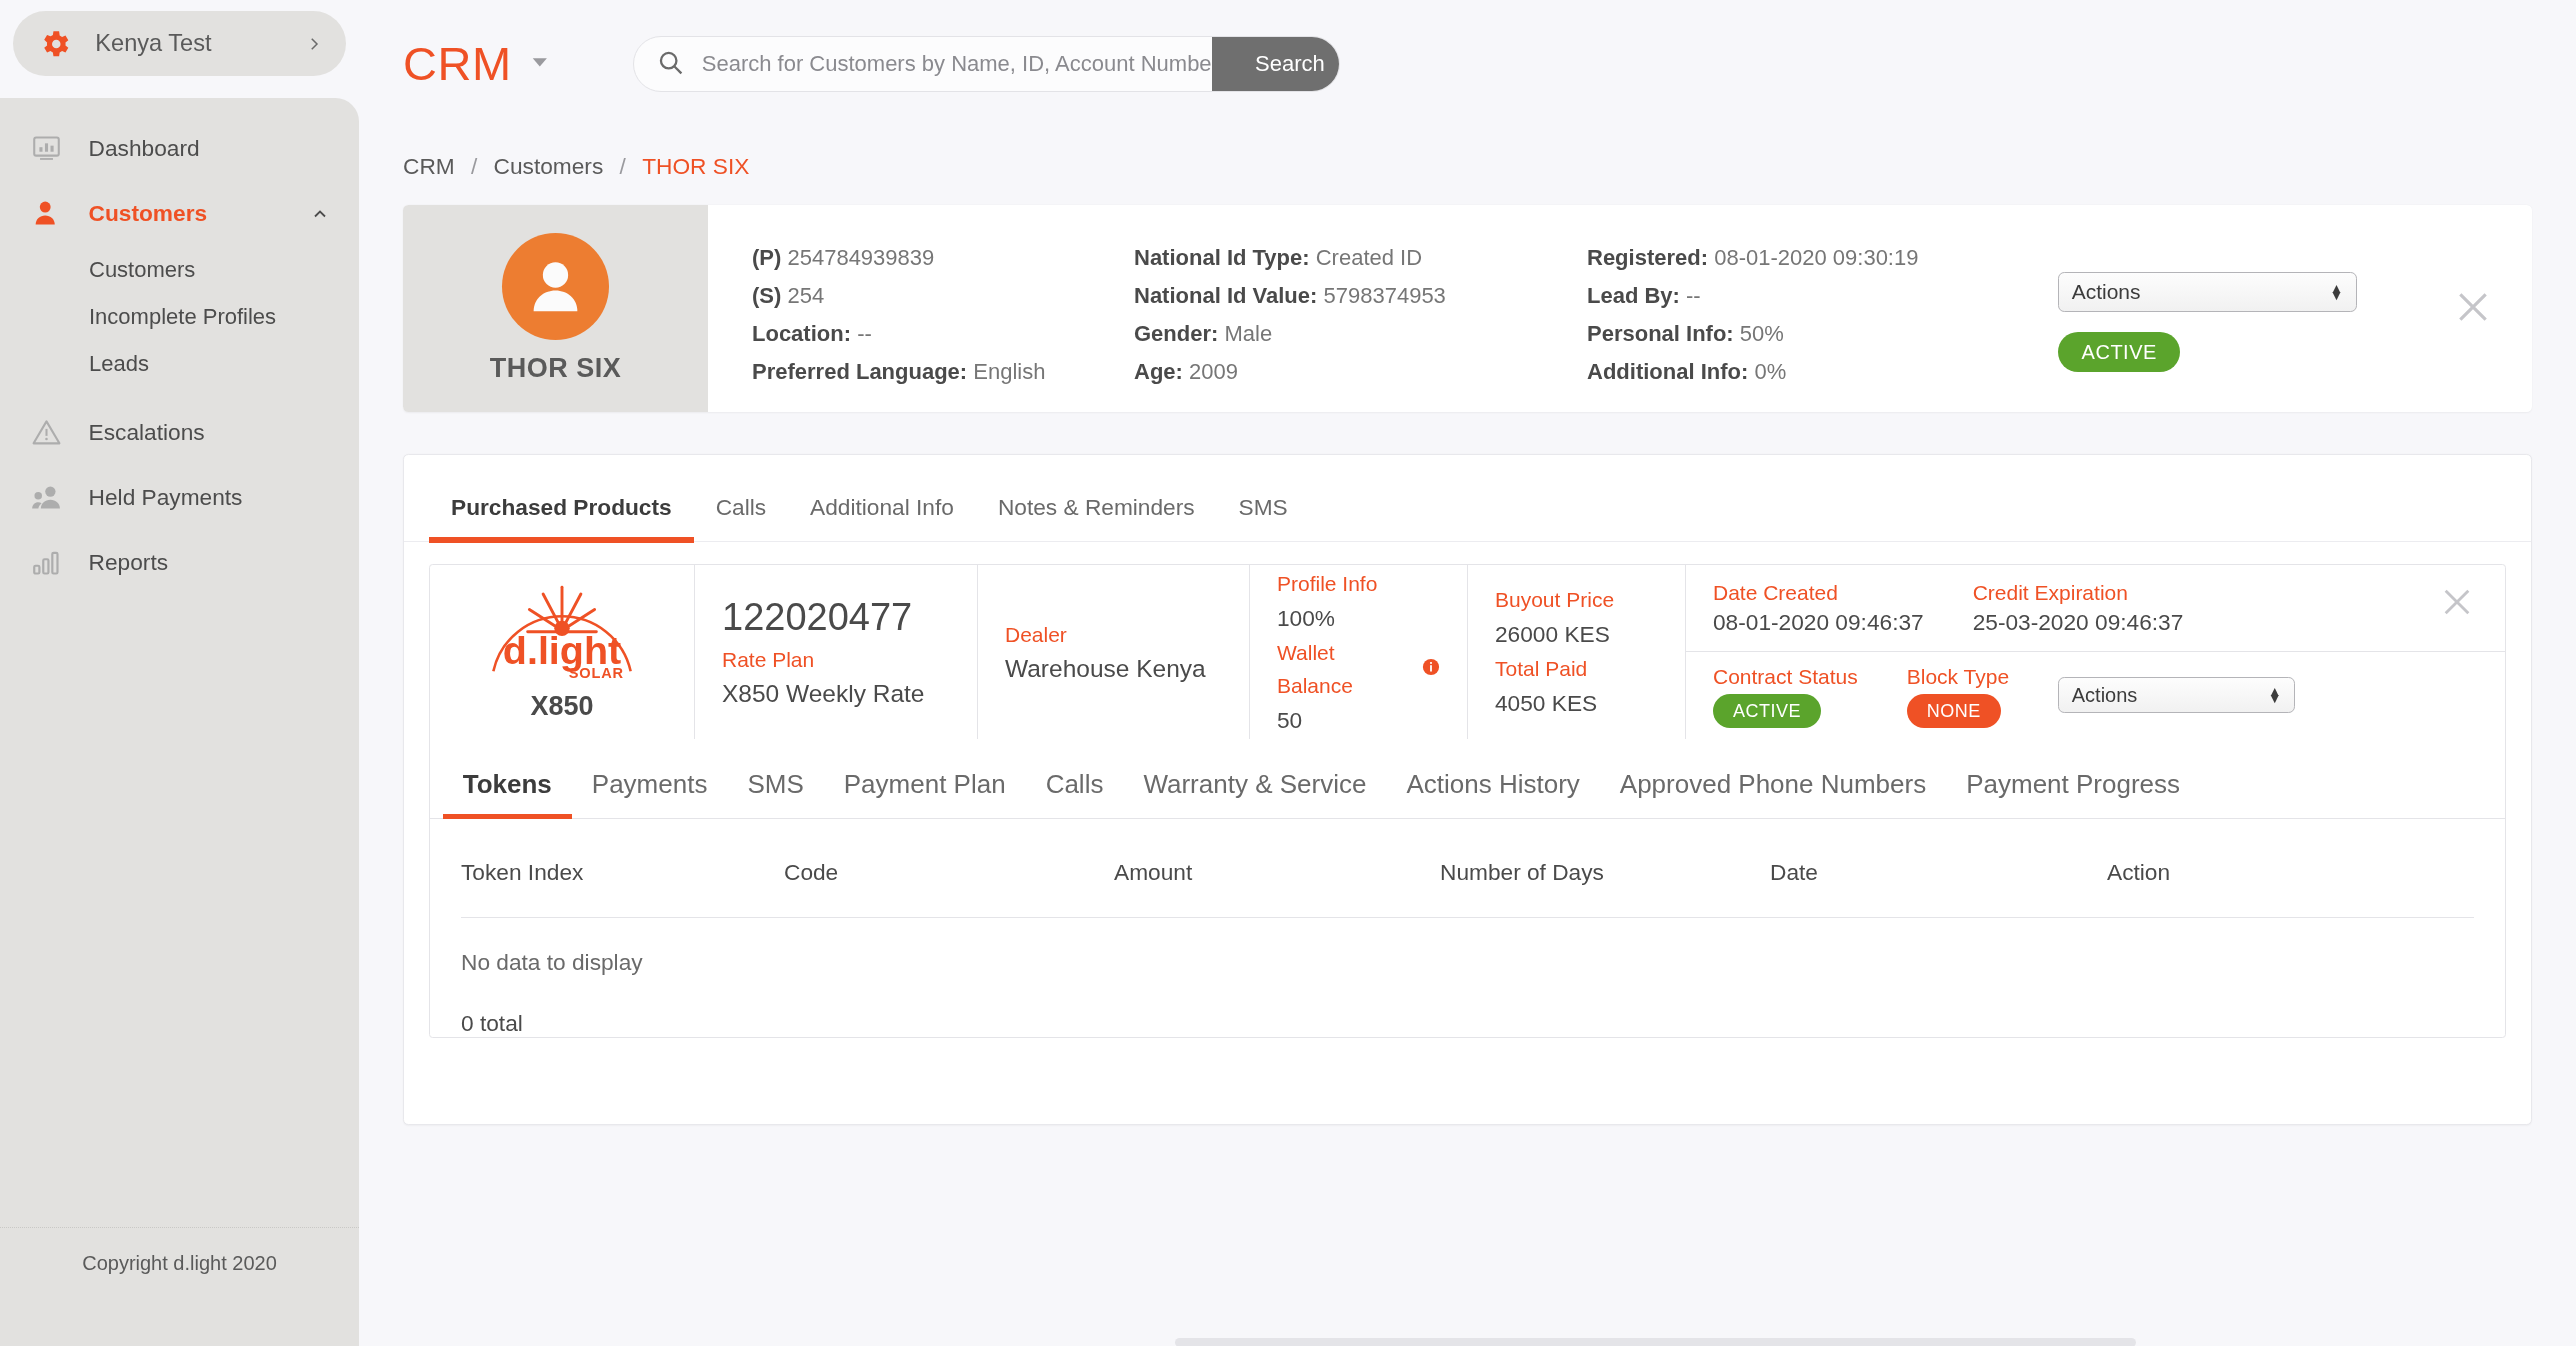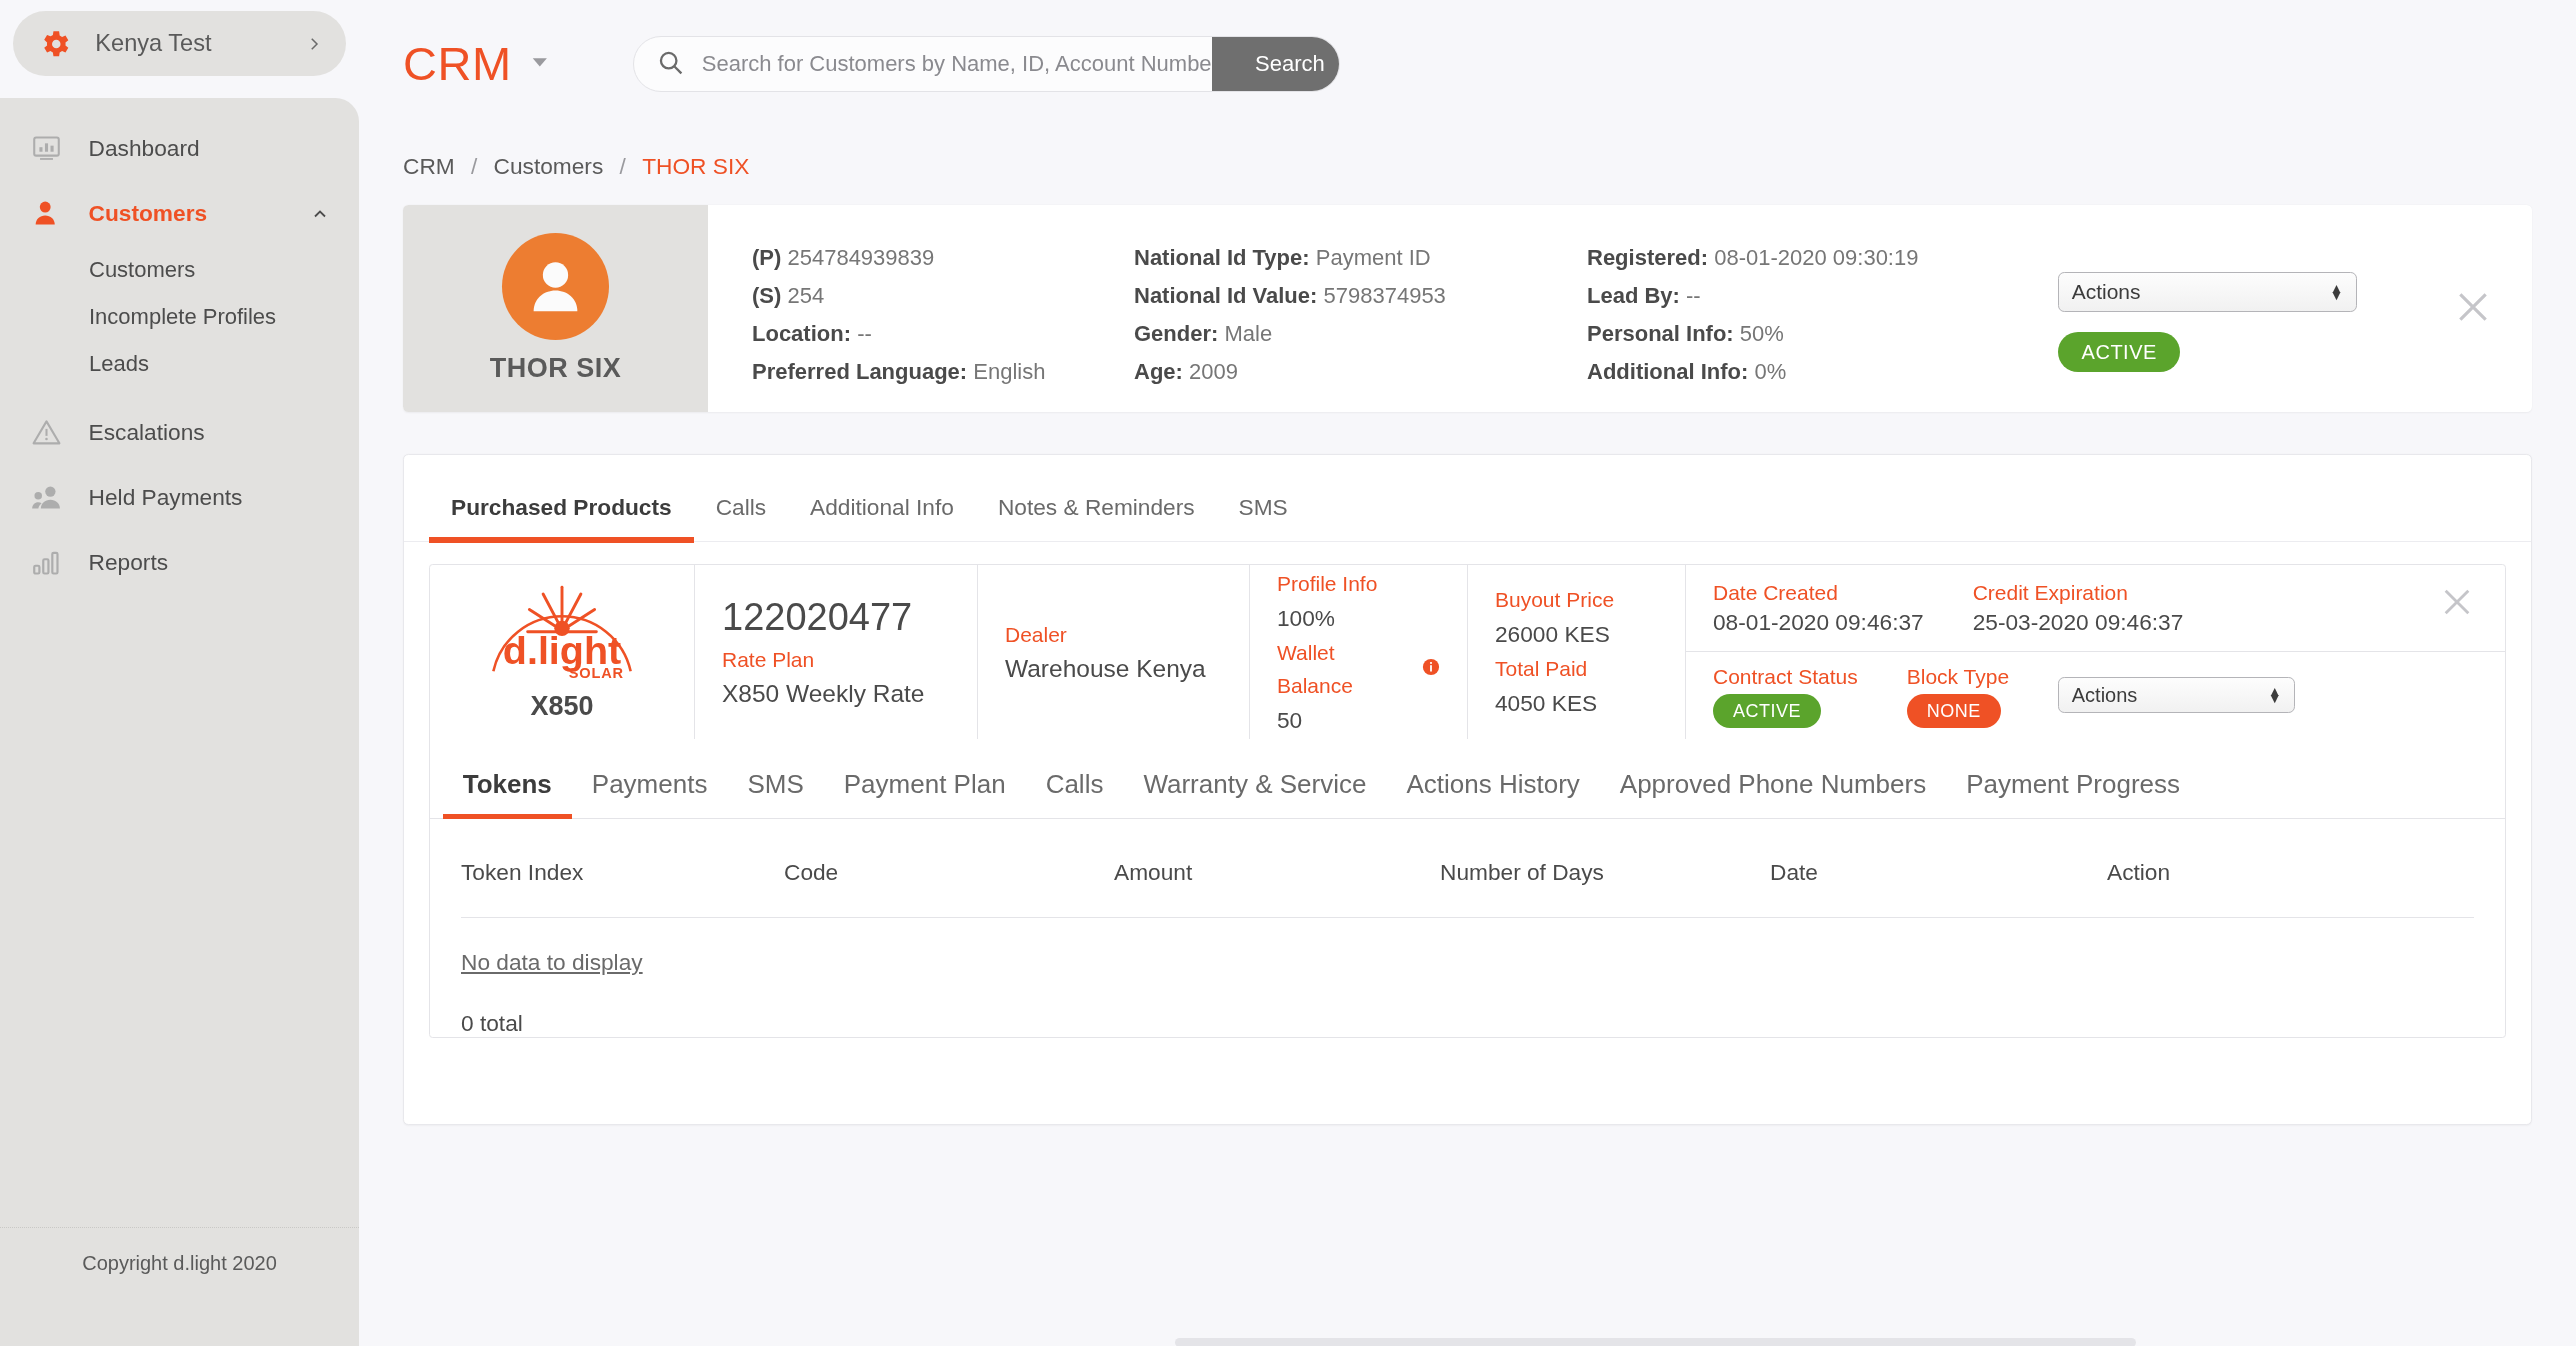--- a/index.html
+++ b/index.html
@@ -219,21 +219,21 @@
     display: flex; align-items: flex-end;
     border-bottom: 0.9px solid #e4e4e8; height: 80px; padding: 0 12.7px;
   }
   .itab { padding: 0 20px 18px 20px; font-size: 26px; color: #6a6a6a; cursor: pointer; position: relative; text-align: center; }
   .itab.active { color: #3c3c3c; font-weight: bold; }
   .itab.active:after { content: ""; position: absolute; left: 0; right: 0; bottom: -0.9px; height: 5.4px; background: #ef5125; }
 
   .table-wrap { padding: 40px 31px 0 31px; }
   .thead { display: flex; font-size: 22.7px; color: #4a4a4a; padding-bottom: 31px; border-bottom: 1.8px solid #e4e4e8; }
   .th { flex: 0 0 auto; }
-  .no-data { font-size: 22.7px; color: #6a6a6a; padding-top: 31px; text-decoration: underline; }
+  .no-data { font-size: 22.7px; color: #6a6a6a; padding-top: 31px; }
   .total-row { font-size: 22.7px; color: #4a4a4a; padding-top: 34px; }
 
   .scrollbar-hint {
     position: absolute; left: 816px; bottom: 0; width: 961px; height: 9px;
     background: #e4e4e8; border-radius: 4.5px;
   }
 </style>
 </head>
 <body>
 
@@ -380,21 +380,21 @@
       </div>
 
       <div class="info-cols">
         <div class="info-col c1">
           <div class="info-line"><b>(P)</b> <span>254784939839</span></div>
           <div class="info-line"><b>(S)</b> <span>254</span></div>
           <div class="info-line"><b>Location:</b> <span>--</span></div>
           <div class="info-line"><b>Preferred Language:</b> <span>English</span></div>
         </div>
         <div class="info-col c2">
-          <div class="info-line"><b>National Id Type:</b> <span>Payment ID</span></div>
+          <div class="info-line"><b>National Id Type:</b> <span>Created ID</span></div>
           <div class="info-line"><b>National Id Value:</b> <span>5798374953</span></div>
           <div class="info-line"><b>Gender:</b> <span>Male</span></div>
           <div class="info-line"><b>Age:</b> <span>2009</span></div>
         </div>
         <div class="info-col c3">
           <div class="info-line"><b>Registered:</b> <span>08-01-2020 09:30:19</span></div>
           <div class="info-line"><b>Lead By:</b> <span>--</span></div>
           <div class="info-line"><b>Personal Info:</b> <span>50%</span></div>
           <div class="info-line"><b>Additional Info:</b> <span>0%</span></div>
         </div>

